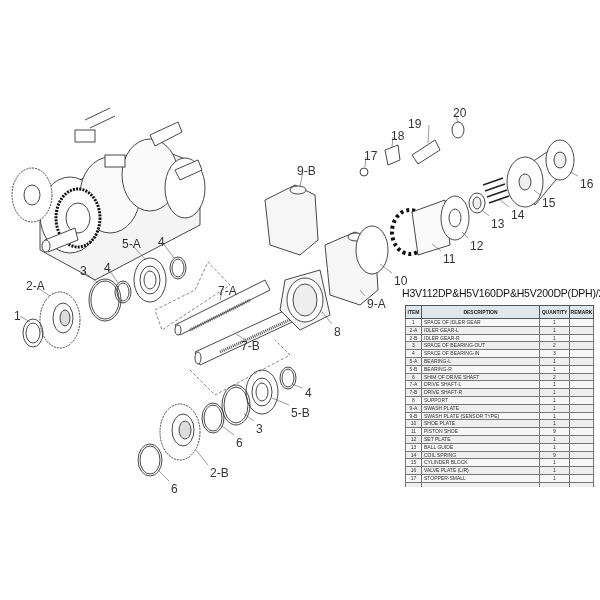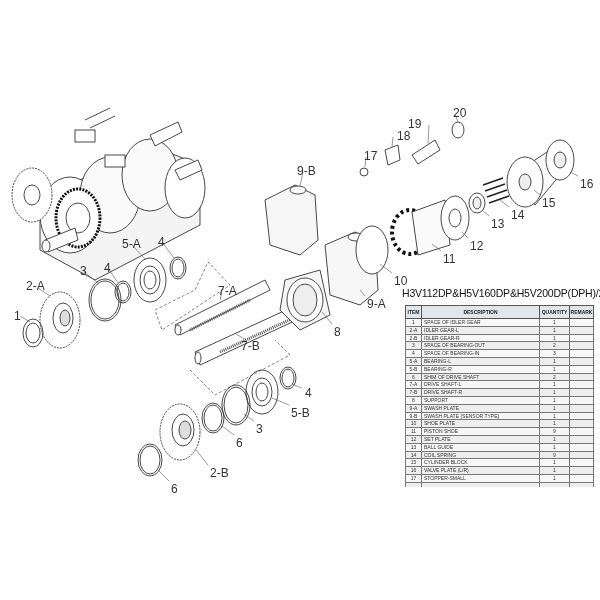--- a/index.html
+++ b/index.html
@@ -172,21 +172,21 @@
       <line x1="393" y1="137" x2="392" y2="147"></line>
       <line x1="429" y1="125" x2="428" y2="143"></line>
       <line x1="455" y1="114" x2="458" y2="122"></line>
     </g>
   </g>
 </svg>
 
 <div id="callouts">
     <div class="callout" style="left: 453px; top: 107px;">20</div>
     <div class="callout" style="left: 408px; top: 118px;">19</div>
-    <div class="callout" style="left: 391px; top: 130px; margin-left: 6px;">18</div>
+    <div class="callout" style="left: 391px; top: 130px;">18</div>
     <div class="callout" style="left: 364px; top: 150px;">17</div>
     <div class="callout" style="left: 580px; top: 178px;">16</div>
     <div class="callout" style="left: 542px; top: 197px;">15</div>
     <div class="callout" style="left: 511px; top: 209px;">14</div>
     <div class="callout" style="left: 491px; top: 218px;">13</div>
     <div class="callout" style="left: 470px; top: 240px;">12</div>
     <div class="callout" style="left: 443px; top: 253px;">11</div>
     <div class="callout" style="left: 394px; top: 275px;">10</div>
     <div class="callout" style="left: 297px; top: 165px;">9-B</div>
     <div class="callout" style="left: 367px; top: 298px;">9-A</div>

